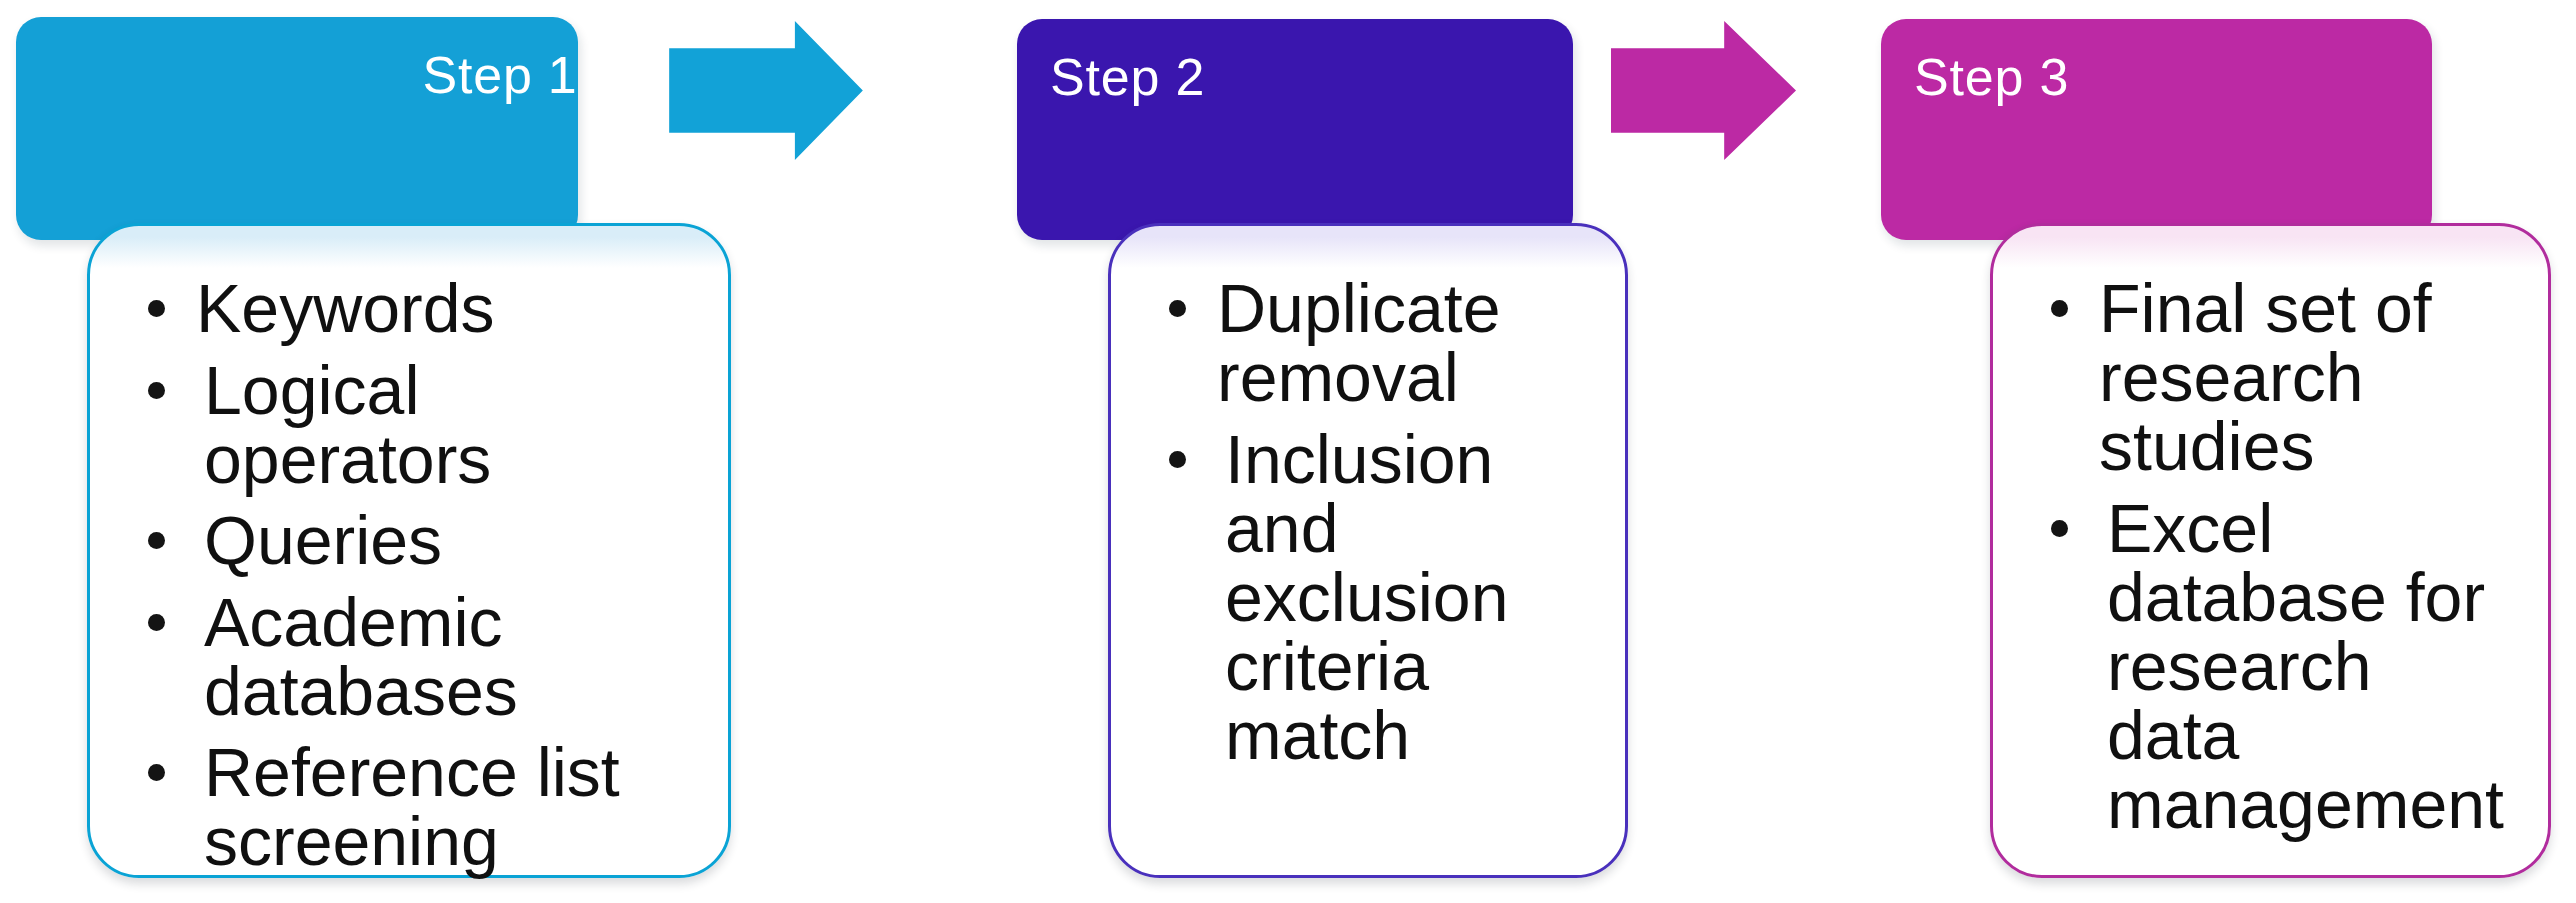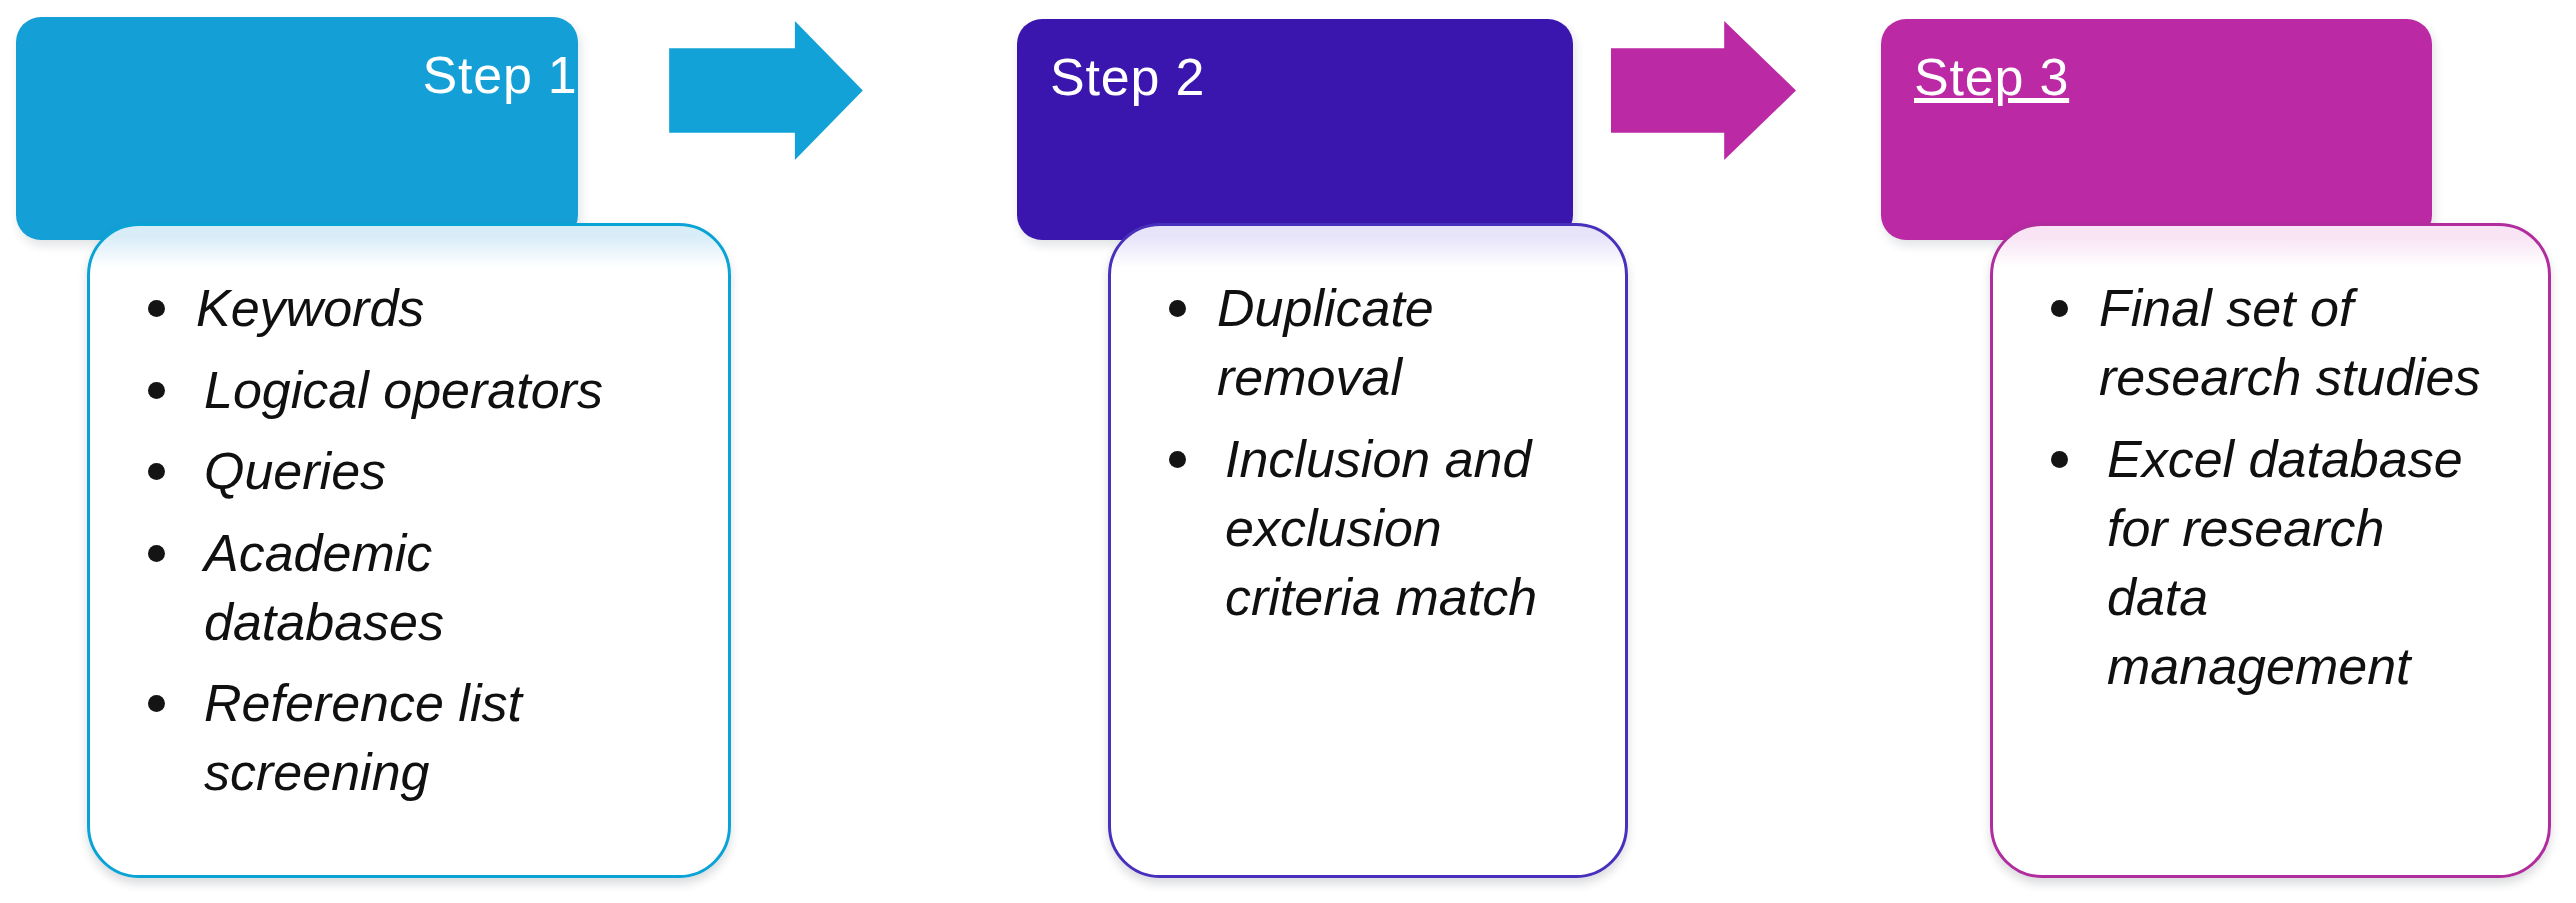--- a/index.html
+++ b/index.html
@@ -52,24 +52,23 @@
   .panel.s3 { left: 1990px; width: 561px; }
 
   ul.bullets {
     margin: 0;
     padding: 0;
     list-style: none;
   }
   li.bullet {
     display: flex;
     align-items: flex-start;
-    font-size: 52px;
+    font-size: 68px;
     line-height: 69px;
     color: #101010;
-    font-style: italic;
   }
   li.bullet + li.bullet { margin-top: 12.5px; gap: 8px; }
   .dot {
     flex: 0 0 17px;
     width: 17px;
     height: 17px;
     border-radius: 50%;
     background: #141414;
     margin: 26px 31px 0 0;
   }
@@ -133,21 +132,21 @@
         <span class="dot"></span>
         <span class="bullet-text">Inclusion and exclusion criteria match</span>
       </li>
     </ul>
   </div>
 
   <svg class="arrow a2" width="185" height="139" viewBox="0 0 237 178">
     <polygon points="0,35 145,35 145,0 237,89 145,178 145,143 0,143" fill="#BC29A4"></polygon>
   </svg>
 
-  <div class="hdr s3" style="background: rgb(188, 41, 164); color: rgb(255, 255, 255); text-decoration: underline;">
+  <div class="hdr s3" style="background: rgb(188, 41, 164); color: rgb(255, 255, 255);">
     <div class="hdr-label">Step 3</div>
   </div>
   <div class="panel s3" style="--tint: #F8E4F4; border-color: rgb(177, 44, 157);">
     <ul class="bullets">
       <li class="bullet">
         <span class="dot"></span>
         <span class="bullet-text">Final set of research studies</span>
       </li>
       <li class="bullet">
         <span class="dot"></span>

